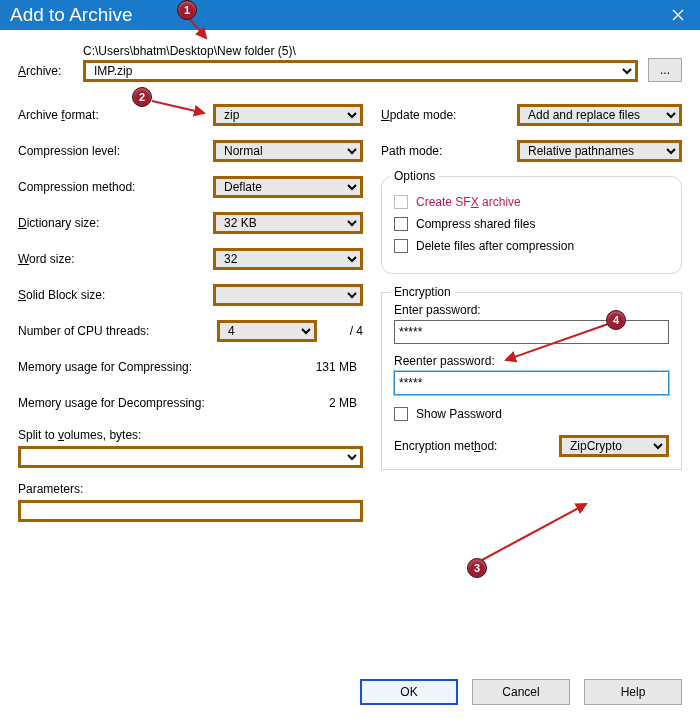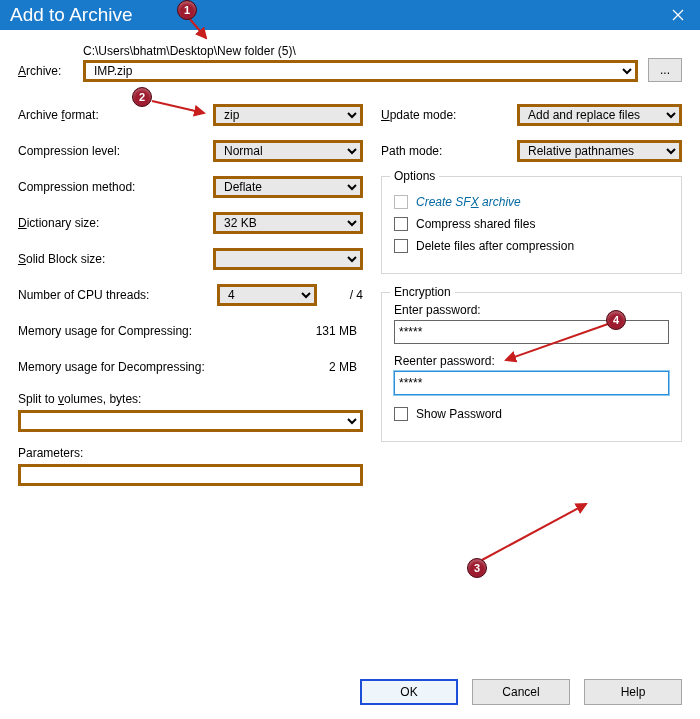--- a/index.html
+++ b/index.html
@@ -104,21 +104,21 @@
     align-items: center;
     gap: 8px;
     margin: 8px 0;
   }
   .chkbox {
     width: 14px; height: 14px;
     border: 1px solid #666;
     background: #fff;
   }
   .chkbox.disabled { border-color: #bbb; }
-  .chk-row.disabled { color: #0369a1; font-style: italic; }
+  .chk-row.disabled { color: #be185d; }
   .enc-block { margin-top: 18px; }
   .enc-field { margin-bottom: 10px; }
   .enc-field .lbl { margin-bottom: 3px; display: block; }
   .enc-field input { width: 100%; height: 24px; border: 1px solid #666; }
   .enc-field input.focused { border: 1px solid #2b90d9; outline: 1px solid #8cc8f0; }
   .enc-method-row {
     display: flex; align-items: center; gap: 10px;
     margin-top: 14px;
   }
   .enc-method-row .lbl { flex: 1; }
@@ -195,20 +195,24 @@
       </div>
       <div class="field-row">
         <div class="lbl">Compression method:</div>
         <div class="ctl"><select><option>Deflate</option></select></div>
       </div>
       <div class="field-row">
         <div class="lbl"><span class="underline">D</span>ictionary size:</div>
         <div class="ctl"><select><option>32 KB</option></select></div>
       </div>
       <div class="field-row">
+        <div class="lbl"><span class="underline">W</span>ord size:</div>
+        <div class="ctl"><select><option>32</option></select></div>
+      </div>
+      <div class="field-row">
         <div class="lbl"><span class="underline">S</span>olid Block size:</div>
         <div class="ctl"><select><option></option></select></div>
       </div>
       <div class="field-row cpu-row">
         <div class="lbl">Number of CPU threads:</div>
         <div class="ctl"><select><option>4</option></select></div>
         <div class="suffix">/ 4</div>
       </div>
       <div class="field-row">
         <div class="lbl">Memory usage for Compressing:</div>
@@ -231,21 +235,21 @@
     <div class="col-right">
       <div class="field-row">
         <div class="lbl"><span class="underline">U</span>pdate mode:</div>
         <div class="ctl" style="width:165px;"><select><option>Add and replace files</option></select></div>
       </div>
       <div class="field-row">
         <div class="lbl">Path mode:</div>
         <div class="ctl" style="width:165px;"><select><option>Relative pathnames</option></select></div>
       </div>
 
-      <div class="group" style="margin-bottom:16px;">
+      <div class="group" style="margin-bottom:16px;border-radius:11px;">
         <div class="group-title">Options</div>
         <div class="chk-row disabled">
           <div class="chkbox disabled"></div>
           <span>Create SF<span class="underline">X</span> archive</span>
         </div>
         <div class="chk-row">
           <div class="chkbox"></div>
           <span>Compress shared files</span>
         </div>
         <div class="chk-row">
@@ -260,20 +264,24 @@
           <span class="lbl">Enter password:</span>
           <input type="text" value="*****" style="">
         </div>
         <div class="enc-field">
           <span class="lbl">Reenter password:</span>
           <input type="text" class="focused" value="*****" style="">
         </div>
         <div class="chk-row" style="margin-top:12px;">
           <div class="chkbox"></div>
           <span>Show Password</span>
+        </div>
+        <div class="enc-method-row">
+          <div class="lbl">Encryption met<span class="underline">h</span>od:</div>
+          <select><option>ZipCrypto</option></select>
         </div>
       </div>
     </div>
   </div>
 </div>
 
 <div class="footer">
   <div class="btn primary">
       <span>OK</span>
     </div>

